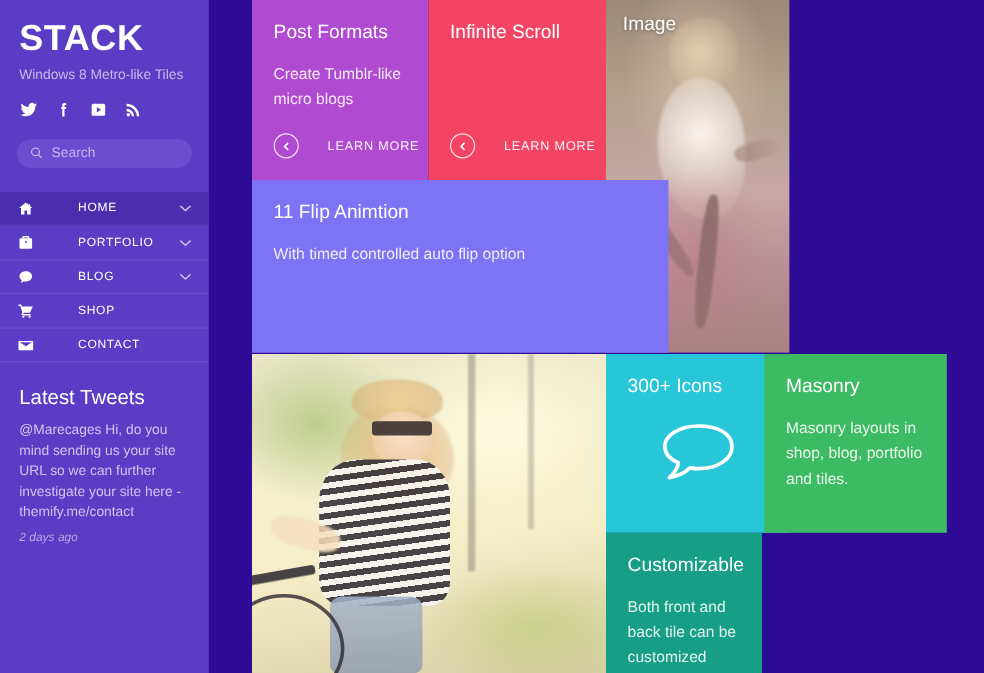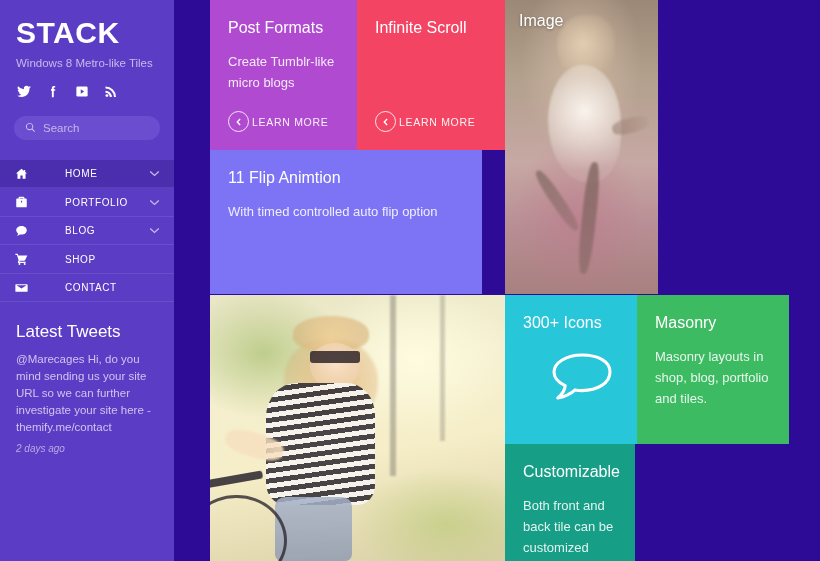--- a/index.html
+++ b/index.html
@@ -87,29 +87,29 @@
     cursor:pointer;
   }
   .learn-circle{
     width:19px;height:19px;border-radius:50%;
     border:1.4px solid rgba(255,255,255,0.85);
     display:flex;align-items:center;justify-content:center;flex:none;
   }
   .learn-circle svg{width:8px;height:8px;}
   .learn-circle svg path{stroke:#ffffff;stroke-width:1.7;fill:none;}
   .learn-label{
-    margin-left:3px;font-size:10.5px;color:rgba(255,255,255,0.93);
+    margin-left:24px;font-size:10.5px;color:rgba(255,255,255,0.93);
     letter-spacing:0.7px;
   }
 
   
   #tile-post{left:0;top:0;width:147px;height:150px;padding:18px;}
   #tile-infinite{left:147px;top:0;width:148px;height:150px;padding:18px;}
   #tile-image{left:295px;top:0;width:153px;height:294px;padding:12px 14px;}
-  #tile-flip{left:0;top:150px;width:272px;height:144px;padding:18px;}
+  #tile-flip{left:0;top:150px;width:347px;height:144px;padding:18px;}
   #tile-photo{left:0;top:295px;width:295px;height:266px;}
   #tile-icons{left:295px;top:295px;width:153px;height:149px;padding:18px;}
   #tile-masonry{left:427px;top:295px;width:152px;height:149px;padding:18px;}
   #tile-custom{left:295px;top:444px;width:130px;height:117px;padding:18px;}
 
   #tile-post .tile-desc,#tile-infinite .tile-desc,
   #tile-flip .tile-desc,#tile-masonry .tile-desc,
   #tile-custom .tile-desc{margin-top:14px;}
 
   

